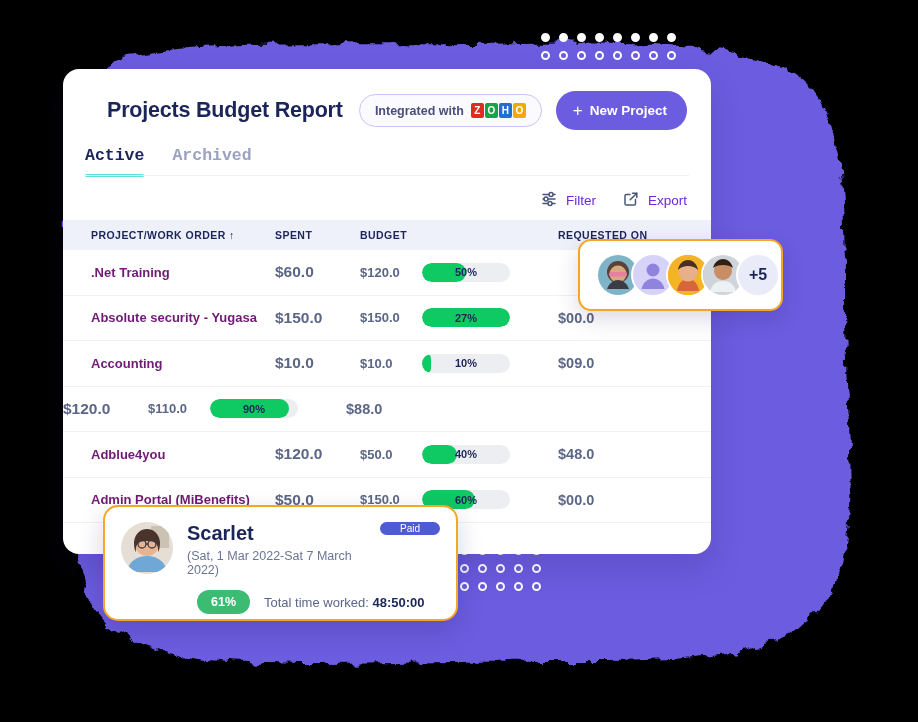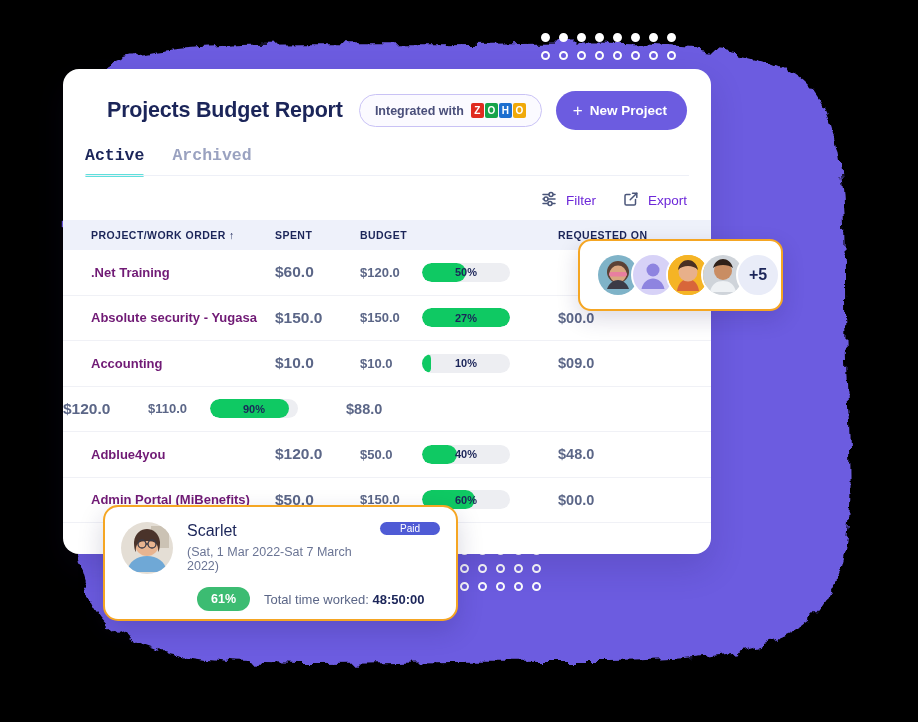--- a/index.html
+++ b/index.html
@@ -164,21 +164,21 @@
   .scarlet {
     position: absolute; left: 103px; top: 505px;
     width: 355px; height: 116px;
     background: #ffffff; border: 2.5px solid #f5a623;
     border-radius: 15px;
     box-shadow: 0 10px 26px rgba(30,20,80,.18);
     padding: 15px 16px;
   }
   .sc-top { display: flex; align-items: flex-start; gap: 14px; }
   .sc-av { width: 52px; height: 52px; border-radius: 50%; overflow: hidden; flex: none; position: relative; }
-  .sc-name { font-size: 16px; font-weight: normal; color: #1b2559; line-height: 1.1; }
+  .sc-name { font-size: 20px; font-weight: bold; color: #1b2559; line-height: 1.1; }
   .sc-dates { font-size: 12.5px; color: #6a7494; margin-top: 5px; }
   .btn-paid {
     margin-left: auto; background: #4f5bd5; color: #fff;
     border: none; border-radius: 9px; padding: 1px 20px;
     font-size: 10px; cursor: pointer;
   }
   .sc-bottom { display: flex; align-items: center; gap: 14px; margin: 13px 0 0 76px; }
   .sc-pct {
     background: #3cbc72; color: #fff; border-radius: 999px;
     padding: 5px 14px; font-size: 12.5px; font-weight: bold;

